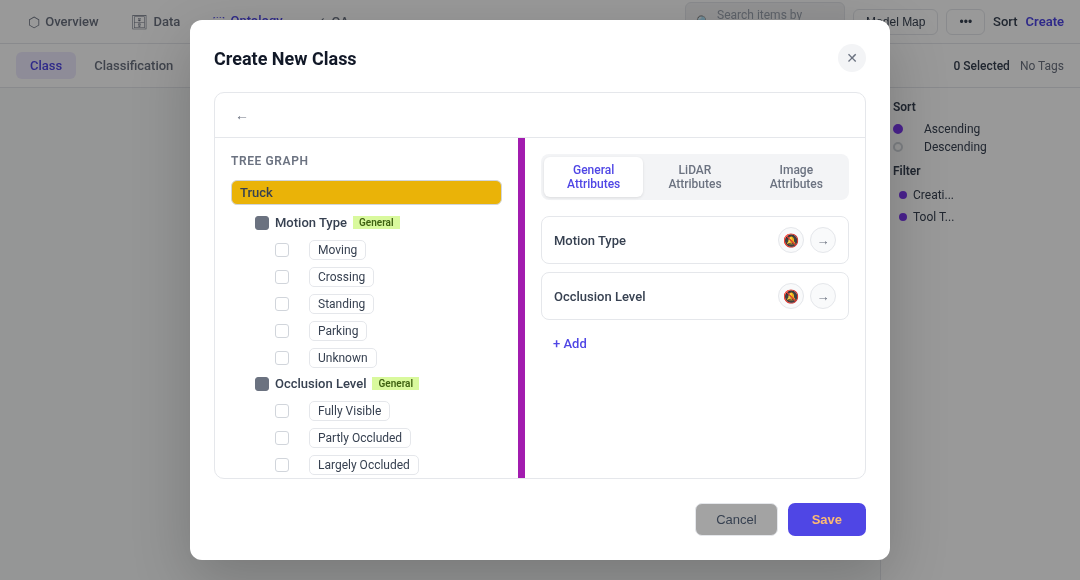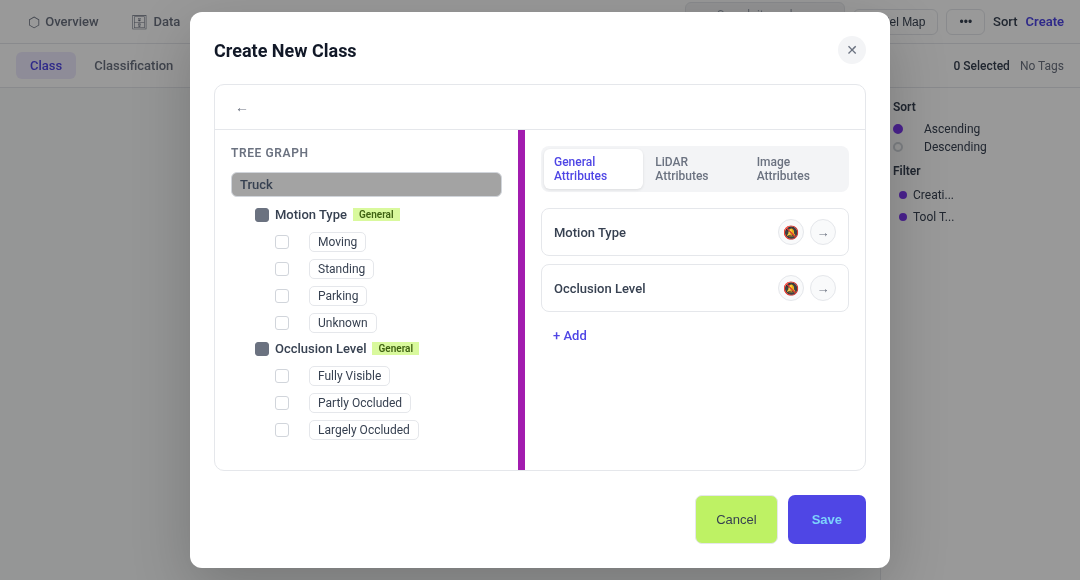--- a/index.html
+++ b/index.html
@@ -242,21 +242,21 @@
       display: flex;
       align-items: center;
       gap: 6px;
       padding: 4px 8px;
       border: 1px solid #d1d5db;
       border-radius: 6px;
       font-size: 13px;
       font-weight: 500;
       color: #374151;
       margin-bottom: 6px;
-      background: #a3a3a3;
+      background: #eab308;
     }
     .tree-checkbox {
       width: 14px;
       height: 14px;
       border: 1.5px solid #d1d5db;
       border-radius: 3px;
       background: #fff;
       flex-shrink: 0;
     }
     .tree-checkbox.checked {
@@ -312,21 +312,21 @@
     .attr-tabs {
       display: flex;
       gap: 2px;
       margin-bottom: 16px;
       background: #f3f4f6;
       border-radius: 8px;
       padding: 3px;
     }
     .attr-tab {
       flex: 1;
-      text-align: left;
+      text-align: center;
       padding: 6px 10px;
       font-size: 12px;
       color: #6b7280;
       border-radius: 6px;
       cursor: pointer;
       font-weight: 500;
     }
     .attr-tab.active {
       background: #fff;
       color: #4f46e5;
@@ -377,37 +377,37 @@
     }
 
     
     .outer-dialog-footer {
       display: flex;
       justify-content: flex-end;
       gap: 10px;
       padding-top: 8px;
     }
     .btn-cancel {
-      padding: 16px 20px;
+      padding: 8px 20px;
       border: 1px solid #e5e7eb;
       border-radius: 7px;
-      background: #bef264;
+      background: #a3a3a3;
       font-size: 13px;
       font-weight: 500;
       color: #374151;
       cursor: pointer;
     }
     .btn-save {
       padding: 8px 24px;
       border-radius: 7px;
       background: #4f46e5;
       border: none;
       font-size: 13px;
       font-weight: 600;
-      color: #7dd3fc;
+      color: #fdba74;
       cursor: pointer;
     }
   </style>
 </head>
 <body>
 
 <div class="app-bg"></div>
 
 <div class="top-nav">
   <div class="nav-tab">
@@ -511,20 +511,24 @@
             <div class="tree-checkbox checked"></div>
             <span class="tree-group-label">Motion Type</span>
             <span class="badge-general">General</span>
           </div>
           <div class="tree-item">
             <div class="tree-checkbox"></div>
             <span class="tree-item-label">Moving</span>
           </div>
           <div class="tree-item">
             <div class="tree-checkbox"></div>
+            <span class="tree-item-label">Crossing</span>
+          </div>
+          <div class="tree-item">
+            <div class="tree-checkbox"></div>
             <span class="tree-item-label">Standing</span>
           </div>
           <div class="tree-item">
             <div class="tree-checkbox"></div>
             <span class="tree-item-label">Parking</span>
           </div>
           <div class="tree-item">
             <div class="tree-checkbox"></div>
             <span class="tree-item-label">Unknown</span>
           </div>

